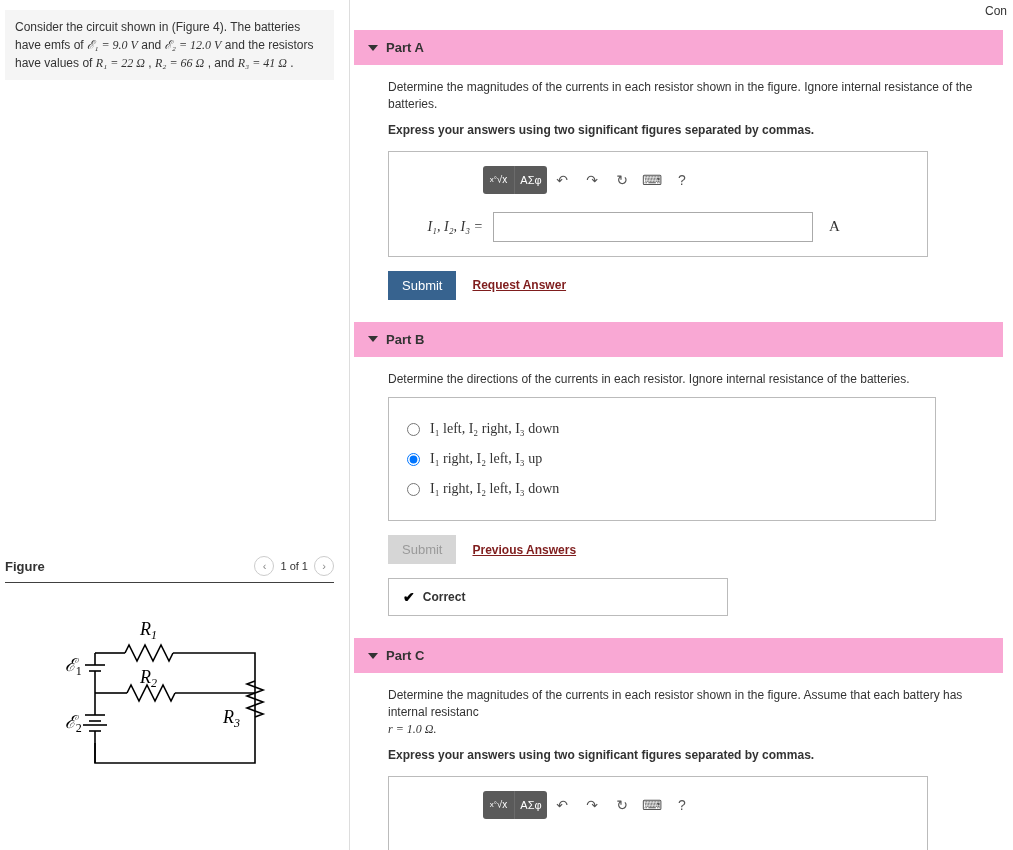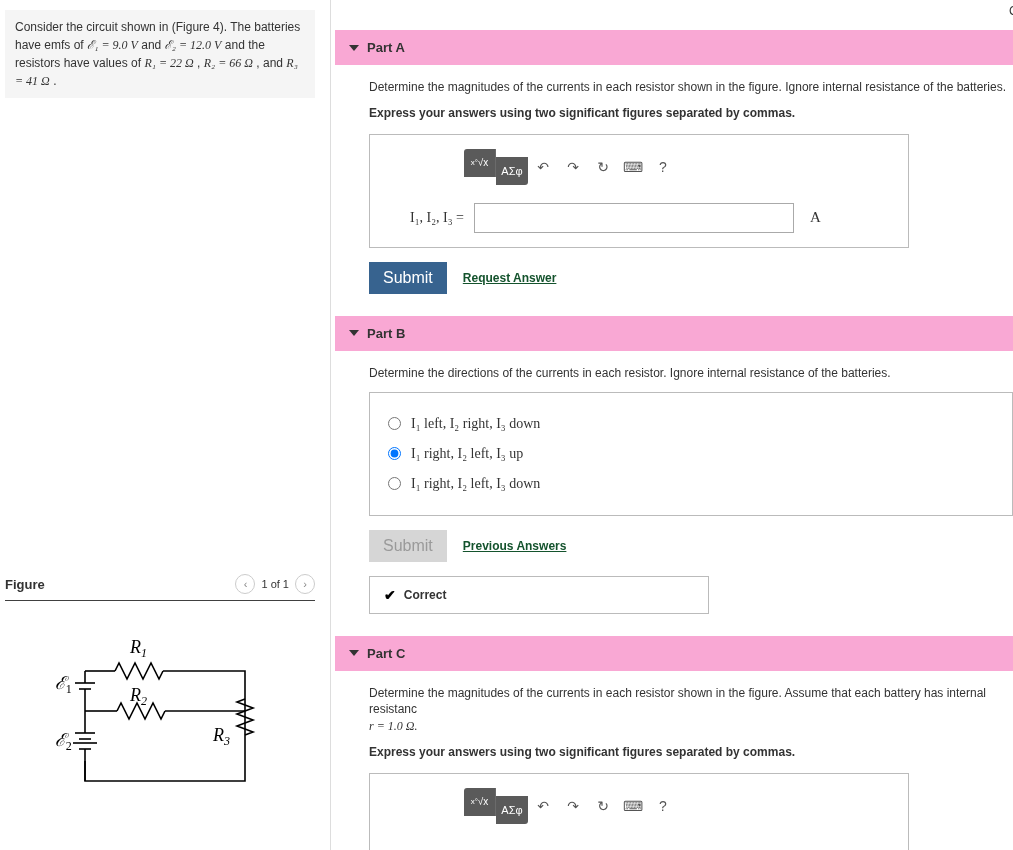--- a/index.html
+++ b/index.html
@@ -90,54 +90,54 @@
   }
   .tool-btn-dark {
     background: #5a5a5a;
     color: #fff;
     width: 32px; height: 28px;
     display:flex;align-items:center;justify-content:center;
     border-right:1px solid #6b6b6b;
     font-size:11px;
     cursor:pointer;
   }
-  .tool-btn-dark:last-child{border-right:none;margin-top:8px;}
+  .tool-btn-dark:last-child{border-right:none;}
   .tool-btn-light {
     width: 30px; height: 28px;
     display:flex;align-items:center;justify-content:center;
     color:#555;
     font-size:14px;
     cursor:pointer;
   }
   .answer-row { display:flex; align-items:center; gap:10px;}
-  .answer-label { font-family:'Times New Roman',serif; font-size:14px; width:80px; text-align:right;}
+  .answer-label { font-style: italic; font-family:'Times New Roman',serif; font-size:14px; width:80px; text-align:right;}
   .answer-input {
     border:1px solid #aaa;
     height:30px;
     width:320px;
     padding:2px 4px;
     font-size:13px;
   }
   .answer-unit { font-family:'Times New Roman',serif; font-size:15px; margin-left:6px;}
 
   .btn-row { display:flex; align-items:center; gap:16px; }
   .submit-btn {
     background:#37638f;
     color:#fff;
     border:none;
     padding:7px 14px;
-    font-size:16px;
+    font-size:13px;
     cursor:pointer;
   }
   .submit-btn:disabled { background:#d6d6d6; color:#9a9a9a; cursor:default;}
-  .link { color:#14532d; text-decoration:underline; font-size:12px; font-weight:bold; cursor:pointer;}
+  .link { color:#7f1d1d; text-decoration:underline; font-size:12px; font-weight:bold; cursor:pointer;}
 
   .mc-box {
     border:1px solid #bbb;
-    width:644px;
+    width:548px;
     padding:16px 18px;
     margin-bottom:14px;
   }
   .mc-option { display:flex; align-items:center; gap:10px; padding:7px 0; font-family:'Times New Roman',serif; font-size:14px;}
   .mc-option input { margin:0; }
 
   .feedback-box {
     border:1px solid #bbb;
     width:340px;
     padding:10px 14px;

